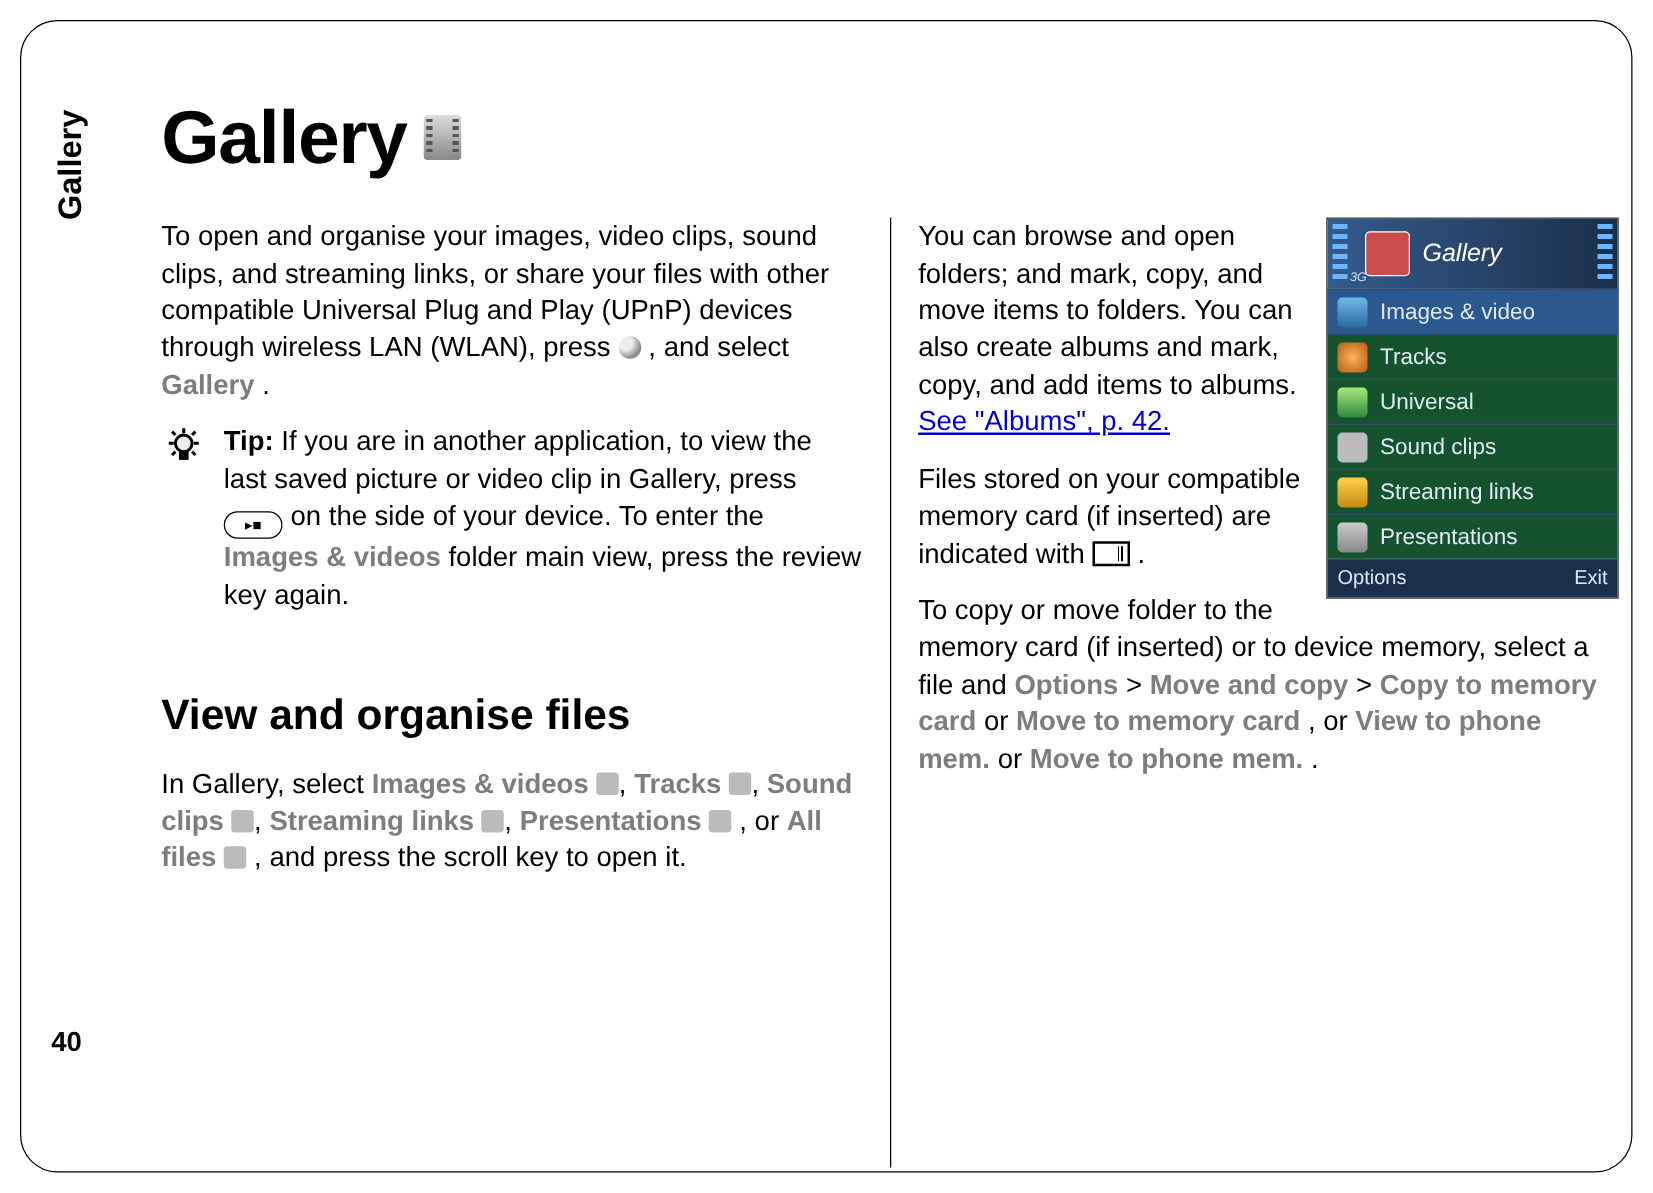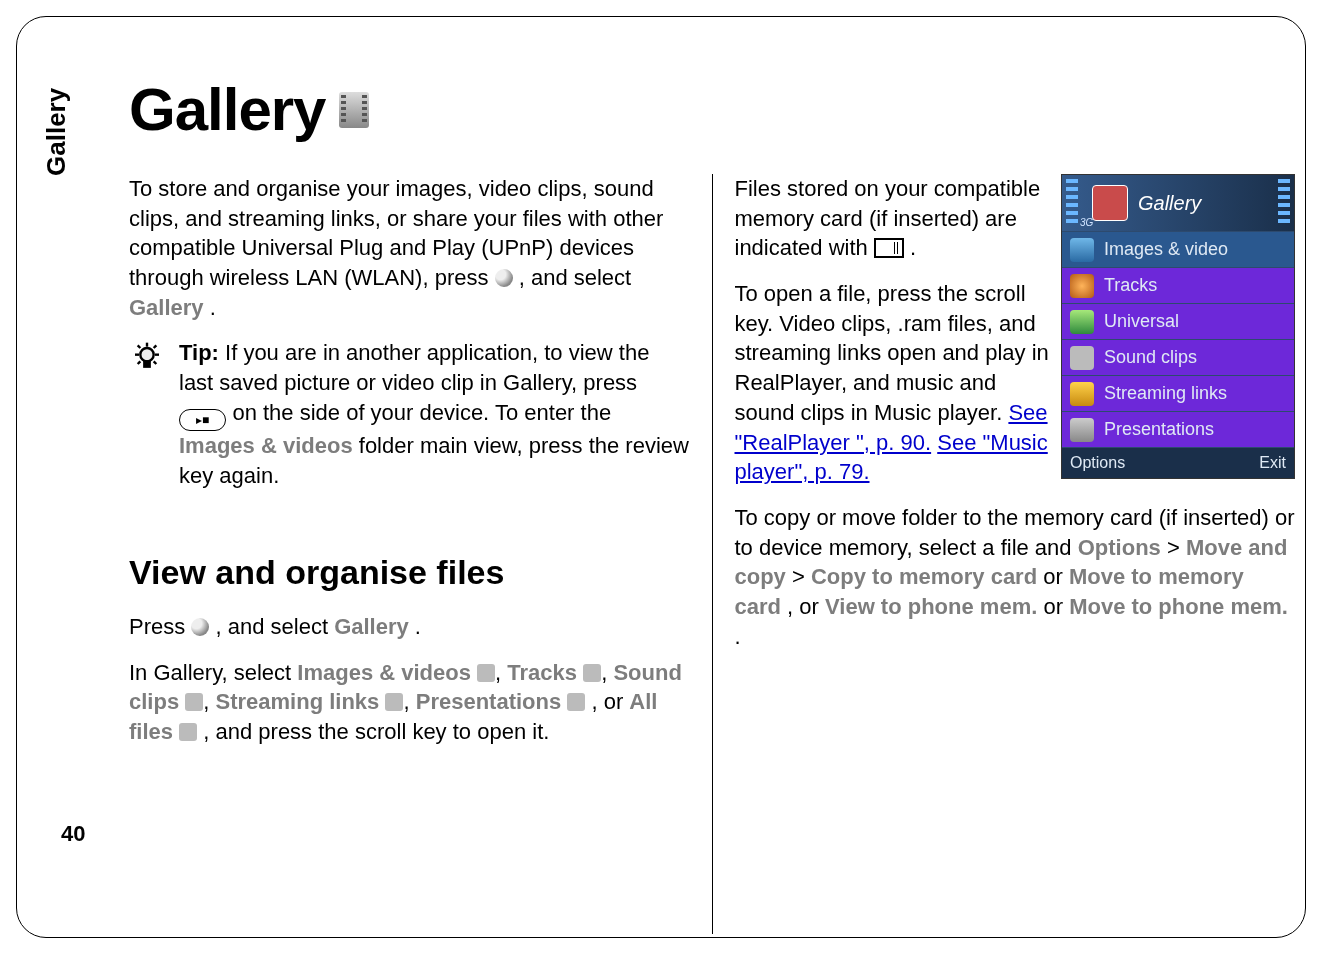--- a/index.html
+++ b/index.html
@@ -16,21 +16,21 @@
     border-radius: 30px;
   }
   .side-tab {
     position: absolute; left: -6px; top: -6px;
     transform-origin: left top;
     transform: translate(30px, 165px) rotate(-90deg);
     font-size: 26px;
     font-weight: 700;
   }
   .page-num {
-    position: absolute; left: 44px; bottom: 90px;
+    position: absolute; left: 24px; bottom: 90px;
     font-size: 22px; font-weight: 700;
   }
   .content {
     position: absolute; left: 112px; top: 58px;
     right: 10px; bottom: 24px;
   }
   h1.title {
     font-size: 60px; font-weight: 800; letter-spacing: -1px;
     margin-bottom: 30px;
     display: flex; align-items: center; gap: 14px;
@@ -107,21 +107,21 @@
     gap: 10px;
   }
   .bars-l, .bars-r {
     width: 12px; height: 48px; margin: 4px;
     background: repeating-linear-gradient(#6bb7ff 0 4px, transparent 4px 8px);
   }
   .ph-top-icon {
     width: 36px; height: 36px; background:#c94b4b; border:1px solid #fff;
     border-radius:4px;
   }
-  .ph-list { background:#6d28d9; color:#dfe9f4; }
+  .ph-list { background:#14532d; color:#dfe9f4; }
   .ph-row {
     display:flex; align-items:center; gap:10px;
     height: 36px; padding: 0 8px; font-size: 18px;
     border-top:1px solid #2d4a6e;
   }
   .ph-row.sel { background:#2a588f; }
   .ph-ic { width:24px; height:24px; border-radius:4px; }
   .ph-ic.i1{background:linear-gradient(#6fb7e8,#2a6aa3);}
   .ph-ic.i2{background:radial-gradient(circle,#ffb45a,#b35a14);}
   .ph-ic.i3{background:linear-gradient(#a6e87a,#2f8a3d);}
@@ -147,21 +147,21 @@
     <h1 class="title">
       <span>Gallery</span>
       <span class="film-icon"></span>
     </h1>
 
     <div class="columns">
 
       <div class="col col-left">
 
         <p>
-          <span>To store and organise your images, video clips, sound clips, and streaming links, or share your files with other compatible Universal Plug and Play (UPnP) devices through wireless LAN (WLAN), press </span>
+          <span>To open and organise your images, video clips, sound clips, and streaming links, or share your files with other compatible Universal Plug and Play (UPnP) devices through wireless LAN (WLAN), press </span>
           <span class="small-icon menu-ic"></span>
           <span> , and select </span>
           <span class="menu-word">Gallery</span>
           <span>.</span>
         </p>
 
         <div class="tip-row">
           <span class="bulb-icon">
             <svg viewBox="0 0 24 24" width="32" height="32">
                 <g stroke="#000" stroke-width="1.8" fill="none">
@@ -183,27 +183,20 @@
             <span> If you are in another application, to view the last saved picture or video clip in Gallery, press </span>
             <span class="key-shape">▸■</span>
             <span> on the side of your device. To enter the </span>
             <span class="menu-word">Images &amp; videos</span>
             <span> folder main view, press the review key again.</span>
           </p>
         </div>
 
         <h2 class="section">View and organise files</h2>
 
-        <p>
-          <span>Press </span>
-          <span class="small-icon menu-ic"></span>
-          <span> , and select </span>
-          <span class="menu-word">Gallery</span>
-          <span>.</span>
-        </p>
 
         <p>
           <span>In Gallery, select </span>
           <span class="menu-word">Images &amp; videos</span> <span class="small-icon"></span><span>, </span>
           <span class="menu-word">Tracks</span> <span class="small-icon"></span><span>, </span>
           <span class="menu-word">Sound clips</span> <span class="small-icon"></span><span>, </span>
           <span class="menu-word">Streaming links</span> <span class="small-icon"></span><span>, </span>
           <span class="menu-word">Presentations</span> <span class="small-icon"></span>
           <span>, or </span>
           <span class="menu-word">All files</span> <span class="small-icon"></span>
@@ -246,33 +239,31 @@
                 <span class="ph-ic i6"></span>
                 <span>Presentations</span>
               </div>
           </div>
           <div class="ph-softkeys">
             <span>Options</span>
             <span>Exit</span>
           </div>
         </div>
 
+        <p>
+          <span>You can browse and open folders; and mark, copy, and move items to folders. You can also create albums and mark, copy, and add items to albums. </span>
+          <a class="xref">See "Albums", p. 42.</a>
+        </p>
 
         <p>
           <span>Files stored on your compatible memory card (if inserted) are indicated with </span>
           <span class="memcard"></span>
           <span>.</span>
         </p>
 
-        <p>
-          <span>To open a file, press the scroll key. Video clips, .ram files, and streaming links open and play in RealPlayer, and music and sound clips in Music player. </span>
-          <a class="xref">See "RealPlayer ", p. 90.</a>
-          <span> </span>
-          <a class="xref">See "Music player", p. 79.</a>
-        </p>
 
         <p>
           <span>To copy or move folder to the memory card (if inserted) or to device memory, select a file and </span>
           <span class="menu-word">Options</span>
           <span> &gt; </span>
           <span class="menu-word">Move and copy</span>
           <span> &gt; </span>
           <span class="menu-word">Copy to memory card</span>
           <span> or </span>
           <span class="menu-word">Move to memory card</span>

